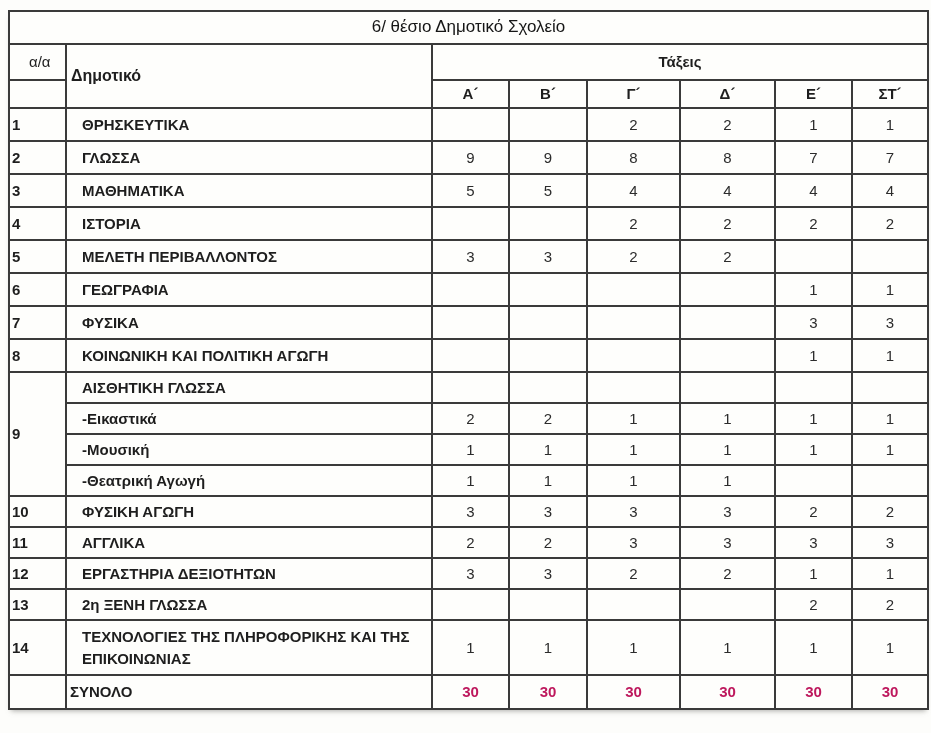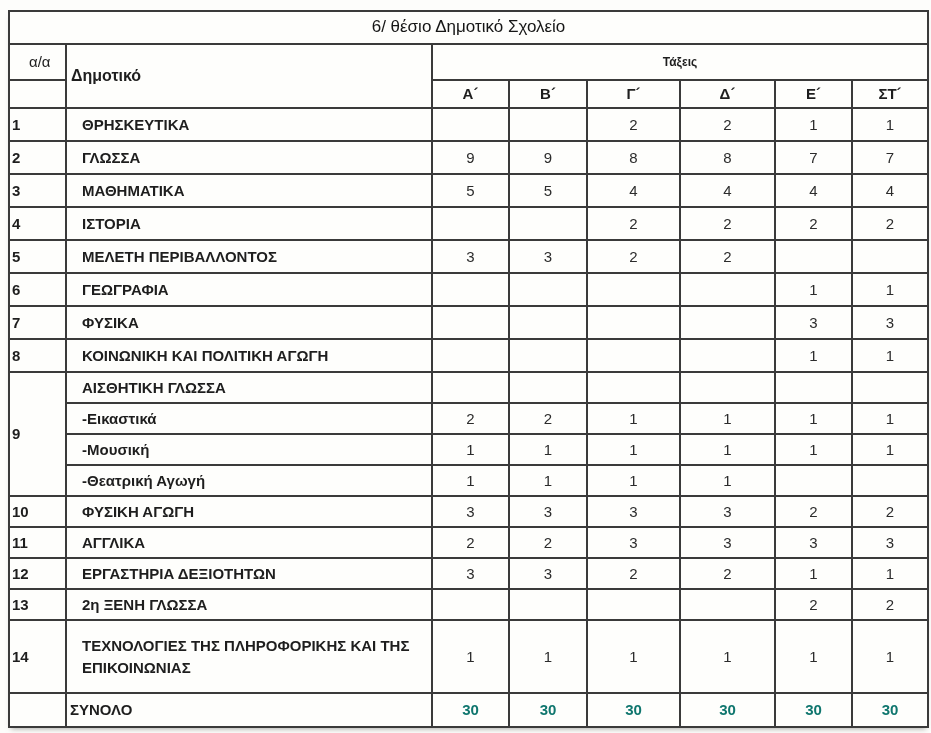--- a/index.html
+++ b/index.html
@@ -35,21 +35,21 @@
     vertical-align: middle;
     font-size: 15px;
     line-height: 1.2;
   }
   
   tr.rh-title { height: 33px; }
   tr.rh-h1    { height: 36px; }
   tr.rh-h2    { height: 28px; }
   tr.rh-a     { height: 33px; }
   tr.rh-b     { height: 31px; }
-  tr.rh-c     { height: 73px; }
+  tr.rh-c     { height: 55px; }
   tr.rh-t     { height: 34px; border-radius: 19px; }
   
   .title-cell {
     text-align: center;
     font-weight: 400;
     font-size: 17px;
     color: #161616;
   }
   .index-h {
     font-weight: 400;
@@ -57,21 +57,21 @@
     text-align: left;
   }
   .subject-h {
     font-weight: 700;
     text-align: left;
     font-size: 16px;
   }
   .classes-group {
     text-align: center;
     font-weight: 700;
-    font-size: 12px;
+    font-size: 15px;
   }
   .class-letter {
     text-align: center;
     font-weight: 700;
   }
   .num {
     font-weight: 700;
     text-align: left;
     padding-left: 2px;
   }
@@ -87,21 +87,21 @@
     color: #2c2c2c;
   }
   .total-label {
     font-weight: 700;
     text-align: left;
     padding-left: 3px;
   }
   .total-val {
     font-weight: 700;
     text-align: center;
-    color: #0f766e;
+    color: #be185d;
   }
 </style>
 </head>
 <body>
 
 <div class="scan-page">
   <table class="timetable">
     <colgroup>
       <col style="width:57px">
       <col style="width:366px">

